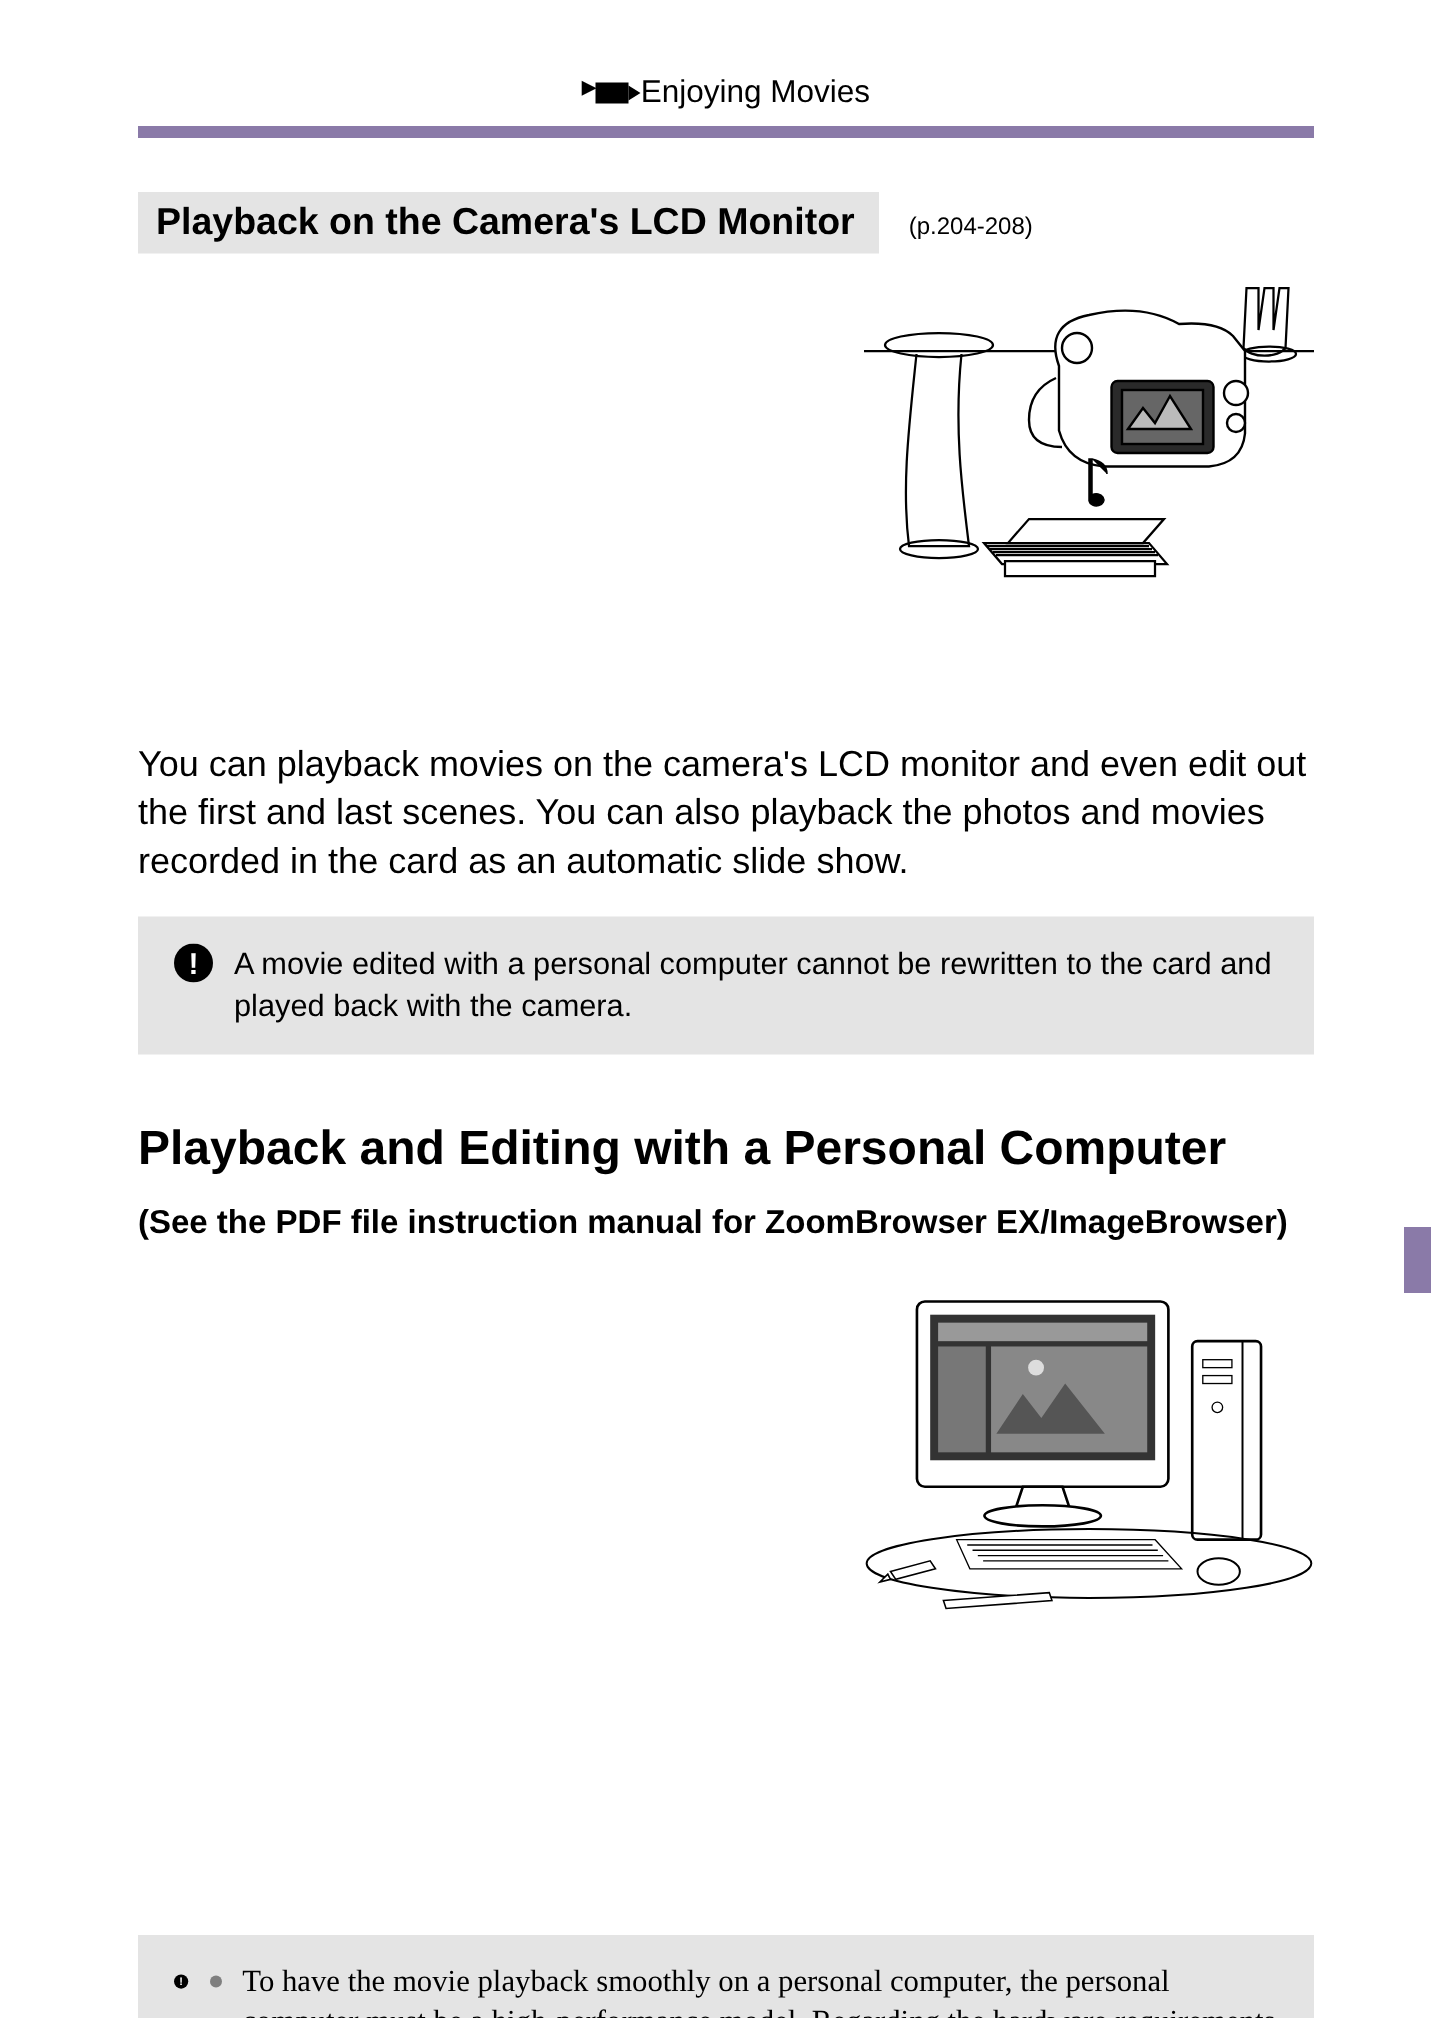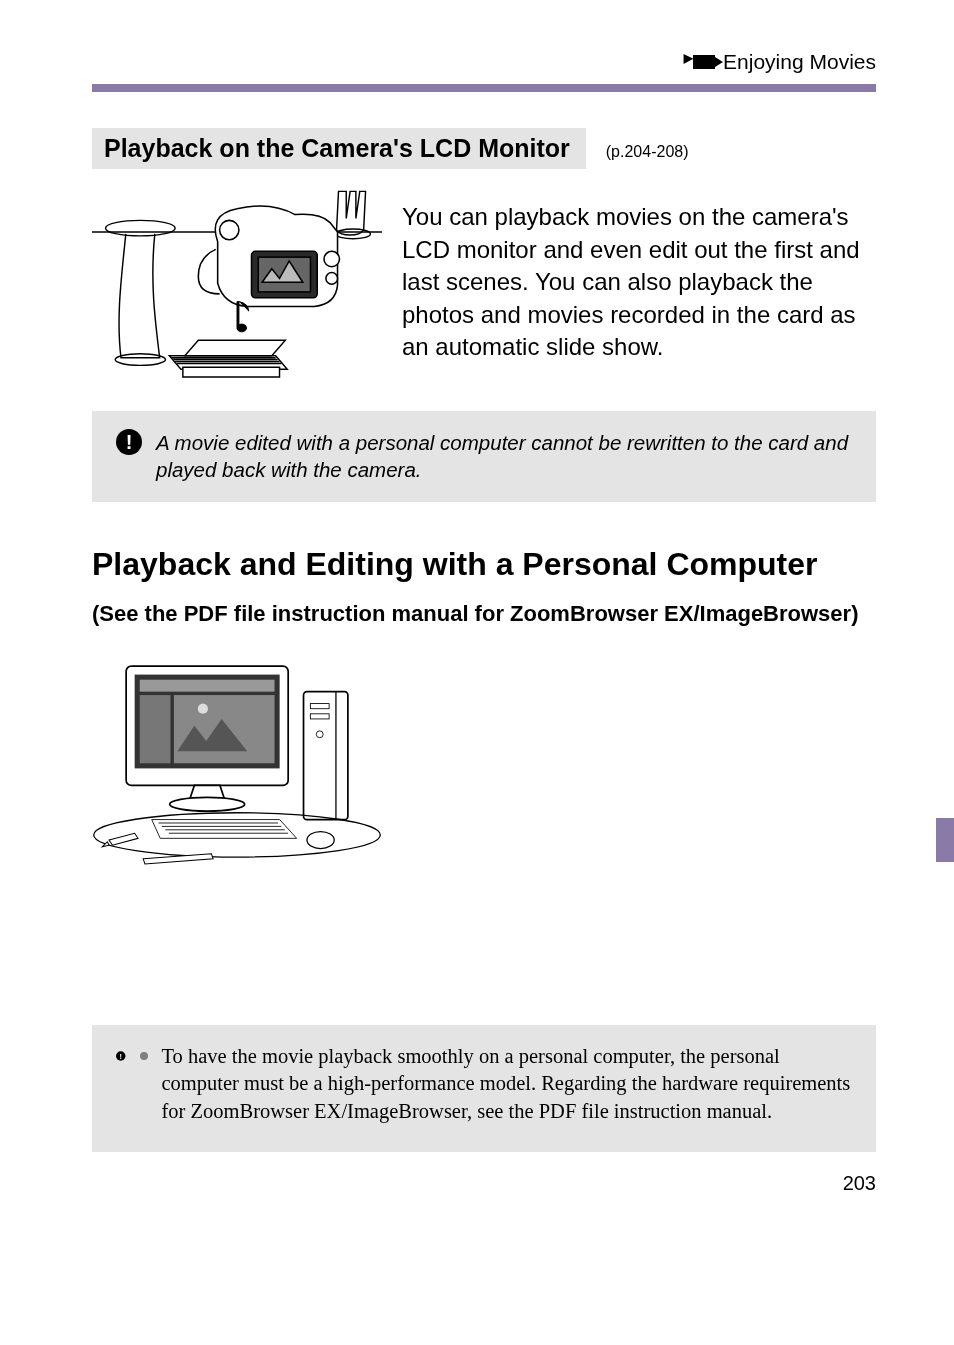--- a/index.html
+++ b/index.html
@@ -1,33 +1,33 @@
 <!DOCTYPE html>
 <html><head>
 <meta charset="utf-8">
 <style>
   * { box-sizing: border-box; margin: 0; padding: 0; }
   html, body { width: 954px; background: #fff; font-family: Arial, Helvetica, sans-serif; color: #000; }
   .page { width: 954px; padding: 50px 78px 40px 92px; position: relative; min-height: 1345px; }
-  .running-head { text-align: right; font-size: 21px; margin-bottom: 10px; display:flex; justify-content:flex-end; align-items:center; gap:8px;}
+  .running-head { text-align: right; font-size: 21px; margin-bottom: 10px; display:flex; justify-content:center; align-items:center; gap:8px;}
   .movie-icon { display:inline-flex; align-items:center; font-weight:bold; font-size:20px; }
   .movie-icon::before { content:"▶"; font-size:12px; margin-right:-2px; position:relative; top:-4px;}
   .movie-icon .cam { display:inline-block; width:22px; height:14px; background:#000; position:relative; margin-left:2px;}
   .movie-icon .cam::after { content:""; position:absolute; right:-8px; top:2px; border-left:8px solid #000; border-top:5px solid transparent; border-bottom:5px solid transparent;}
   .purple-bar { height: 8px; background: #8a7aa8; margin-bottom: 36px; }
   .section-title-row { display:flex; align-items:baseline; gap:20px; margin-bottom:5px;}
   .section-title { background:#e4e4e4; padding:6px 16px 6px 12px; font-weight:bold; font-size:25px; }
   .page-ref { font-size:16px; }
-  .two-col { display:flex; gap:20px; align-items:center; margin-bottom:20px;}
+  .two-col { display:flex; gap:30px; align-items:flex-end; margin-bottom:20px;flex-direction:column;}
   .illus { flex:0 0 290px; }
   .illus svg { width:100%; height:auto; }
   .body-text { font-size:24px; line-height:1.35; flex:1; }
   .note-box { background:#e4e4e4; padding:18px 24px 18px 24px; display:flex; gap:14px; align-items:flex-start; margin-bottom:44px;}
   .note-box .icon { flex:0 0 auto; }
-  .note-box .txt { font-size:20.5px; line-height:1.35;font-style:italic; }
+  .note-box .txt { font-size:20.5px; line-height:1.35; }
   .bang-icon { width:26px; height:26px; }
   .bang-icon circle { fill:#000; }
   .bang-icon text { fill:#fff; font-weight:bold; font-size:20px; font-family:Arial; }
   .section-title2 { font-weight:bold; font-size:32px; margin-bottom:18px; }
   .subtitle { font-size:22px; margin-bottom:22px;font-weight:bold; }
   .edge-tab { position:absolute; right:0; top:818px; width:18px; height:44px; background:#8a7aa8; }
   .bottom-note { background:#e4e4e4; padding:18px 24px 18px 24px; display:flex; gap:14px; align-items:flex-start; margin-top:150px;}
   .bottom-note ul { list-style:none; padding:0; margin:0;font-family:Liberation Serif, serif; }
   .bottom-note li { position:relative; padding-left:22px; font-size:20.5px; line-height:1.35; margin-bottom:8px;}
   .bottom-note li::before { content:""; position:absolute; left:0; top:9px; width:8px; height:8px; border-radius:50%; background:#7f7f7f; }

